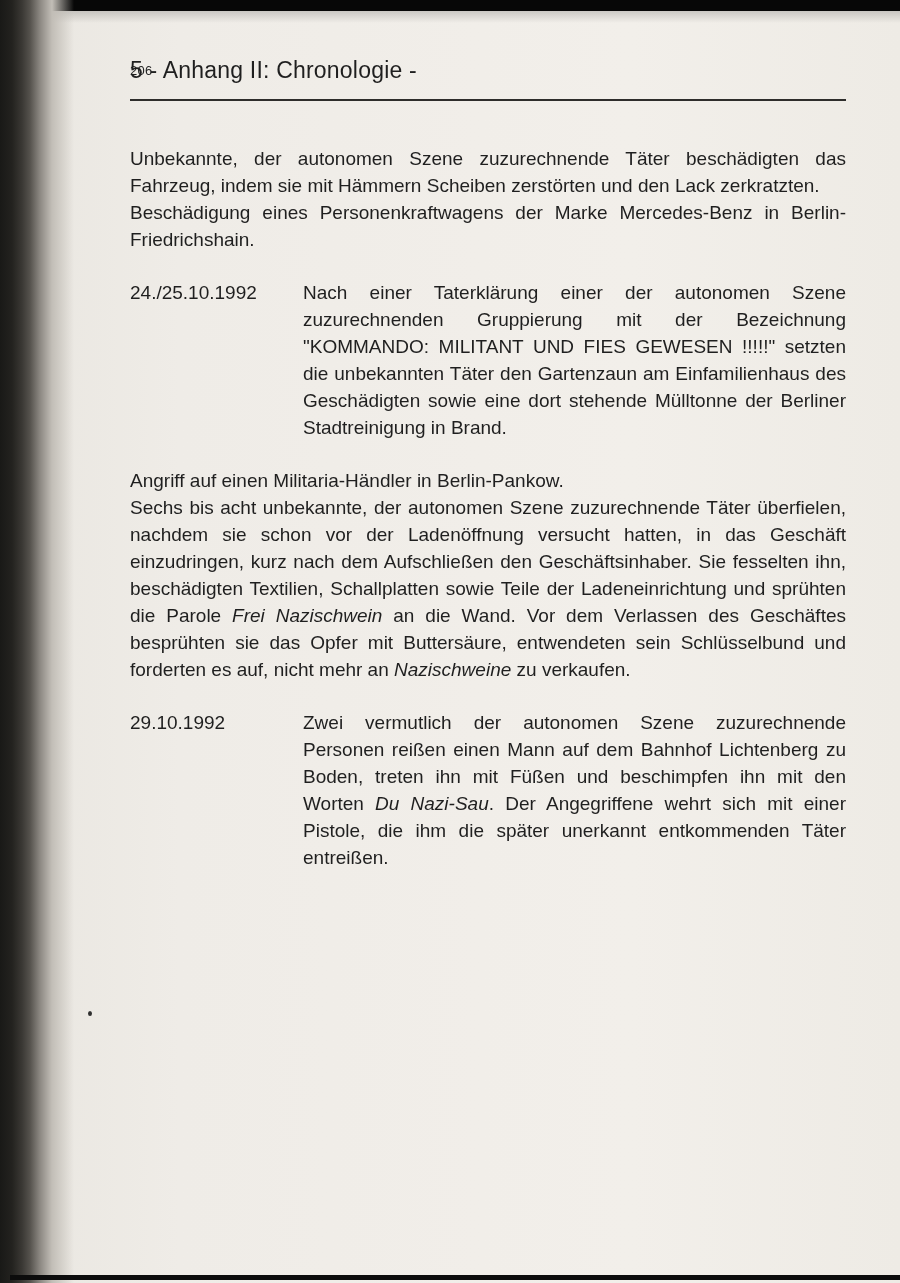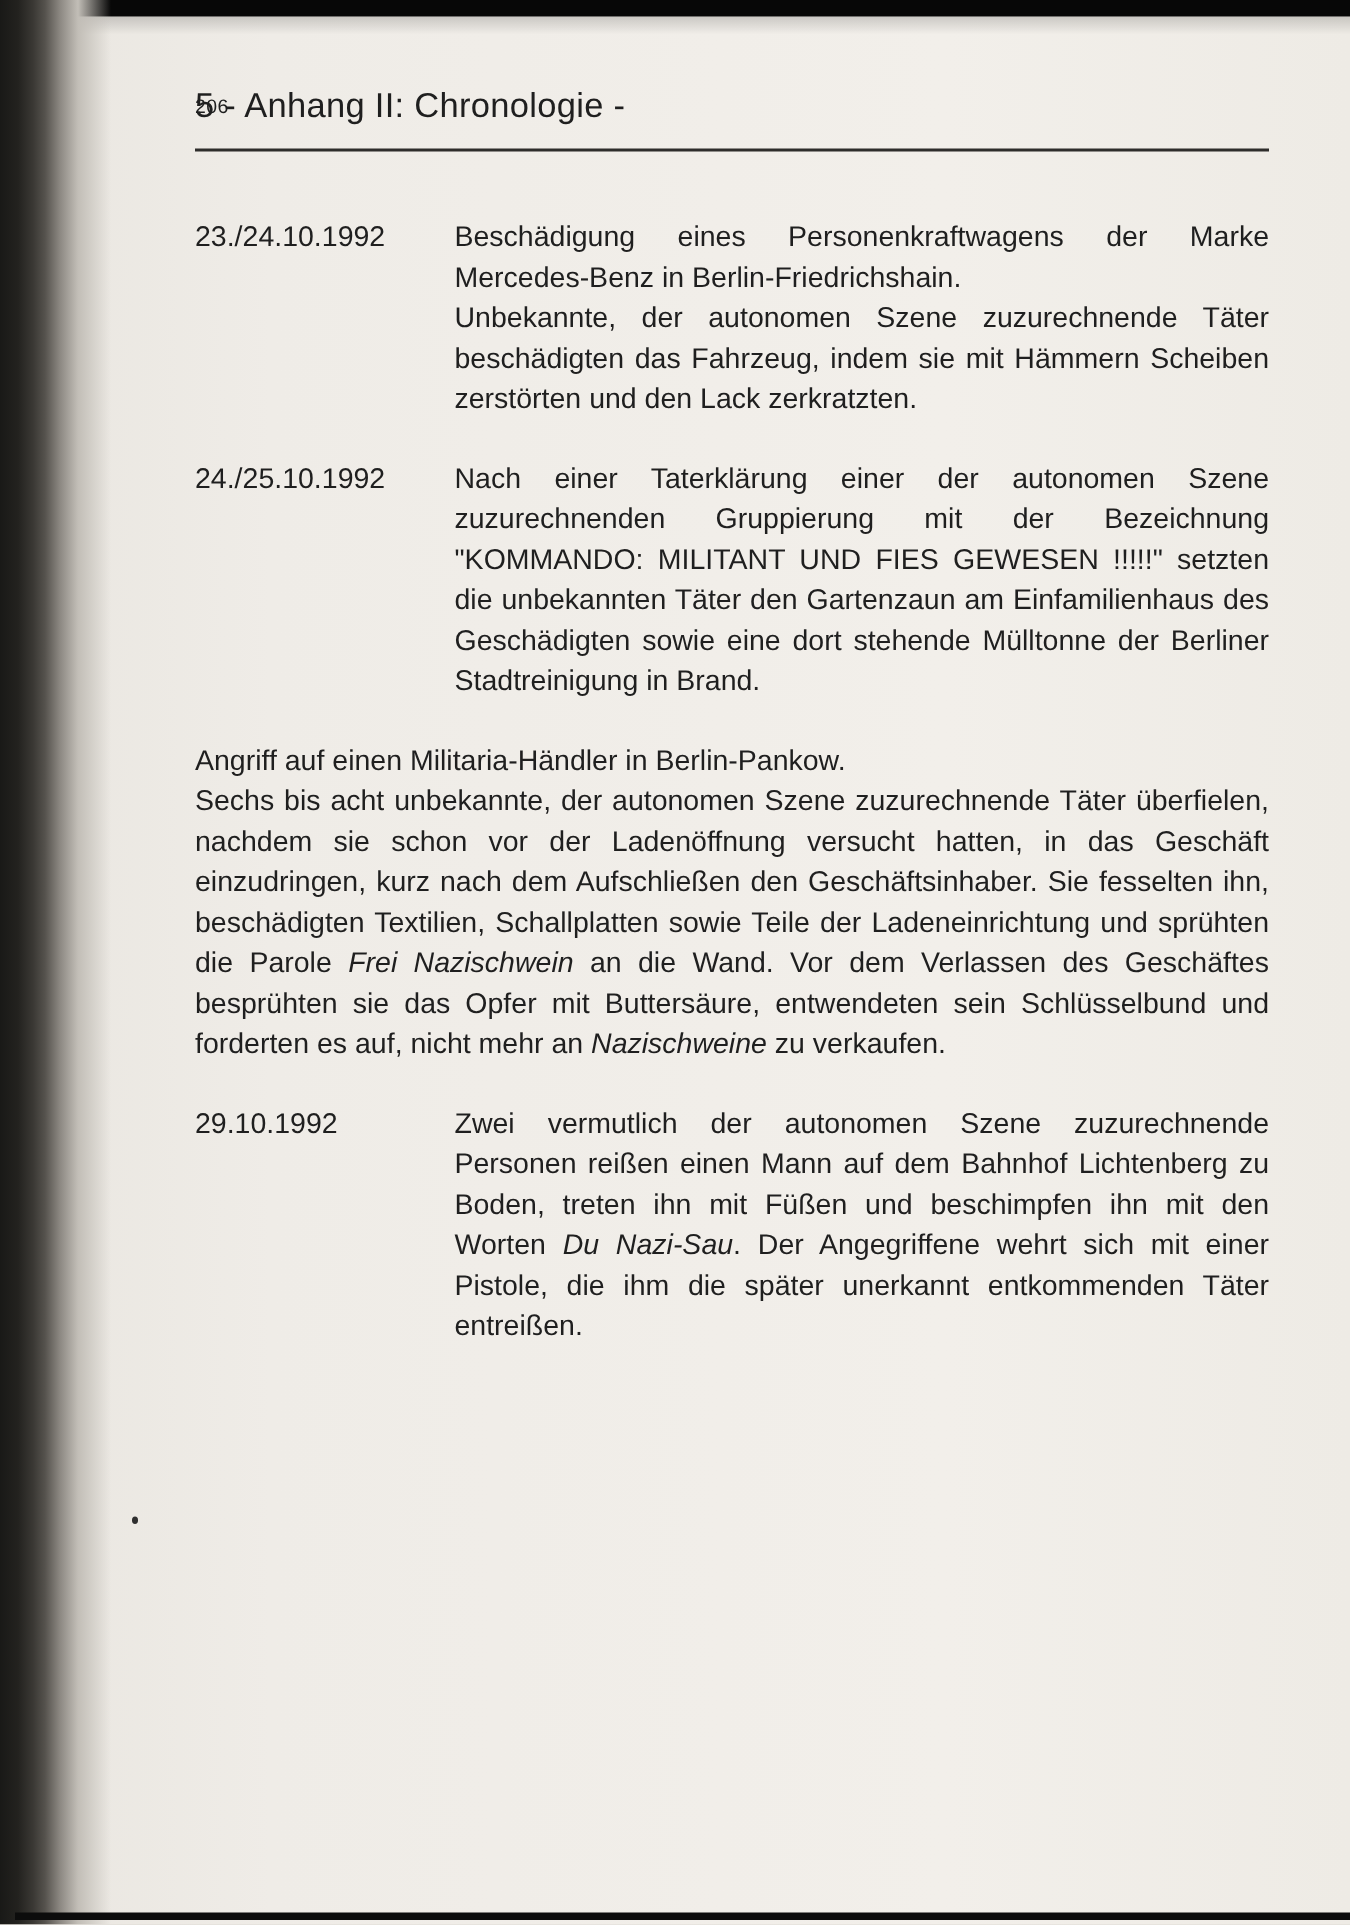--- a/index.html
+++ b/index.html
@@ -72,24 +72,23 @@
   <div class="speck"></div>
 
   <div class="content">
     <div class="header-row">
       <span class="pagenum">206</span>
       <span class="htitle">5 - Anhang II: Chronologie -</span>
     </div>
     <div class="rule"></div>
     <div class="entries">
         <div class="entry">
-          <div class="date">23./24.10.1992</div>
           <div class="ebody">
+            <p class="para"><span>Unbekannte, der autonomen Szene zuzurechnende Täter beschädigten das Fahrzeug, indem sie mit Hämmern Scheiben zerstörten und den Lack zerkratzten.</span></p>
             <p class="para"><span>Beschädigung eines Personenkraftwagens der Marke Mercedes-Benz in Berlin-Friedrichshain.</span></p>
-            <p class="para"><span>Unbekannte, der autonomen Szene zuzurechnende Täter beschädigten das Fahrzeug, indem sie mit Hämmern Scheiben zerstörten und den Lack zerkratzten.</span></p>
           </div>
         </div>
         <div class="entry">
           <div class="date">24./25.10.1992</div>
           <div class="ebody">
             <p class="para"><span>Nach einer Taterklärung einer der autonomen Szene zuzurechnenden Gruppierung mit der Bezeichnung "KOMMANDO: MILITANT UND FIES GEWESEN !!!!!" setzten die unbekannten Täter den Gartenzaun am Einfamilienhaus des Geschädigten sowie eine dort stehende Mülltonne der Berliner Stadtreinigung in Brand.</span></p>
           </div>
         </div>
         <div class="entry">
           <div class="ebody">

